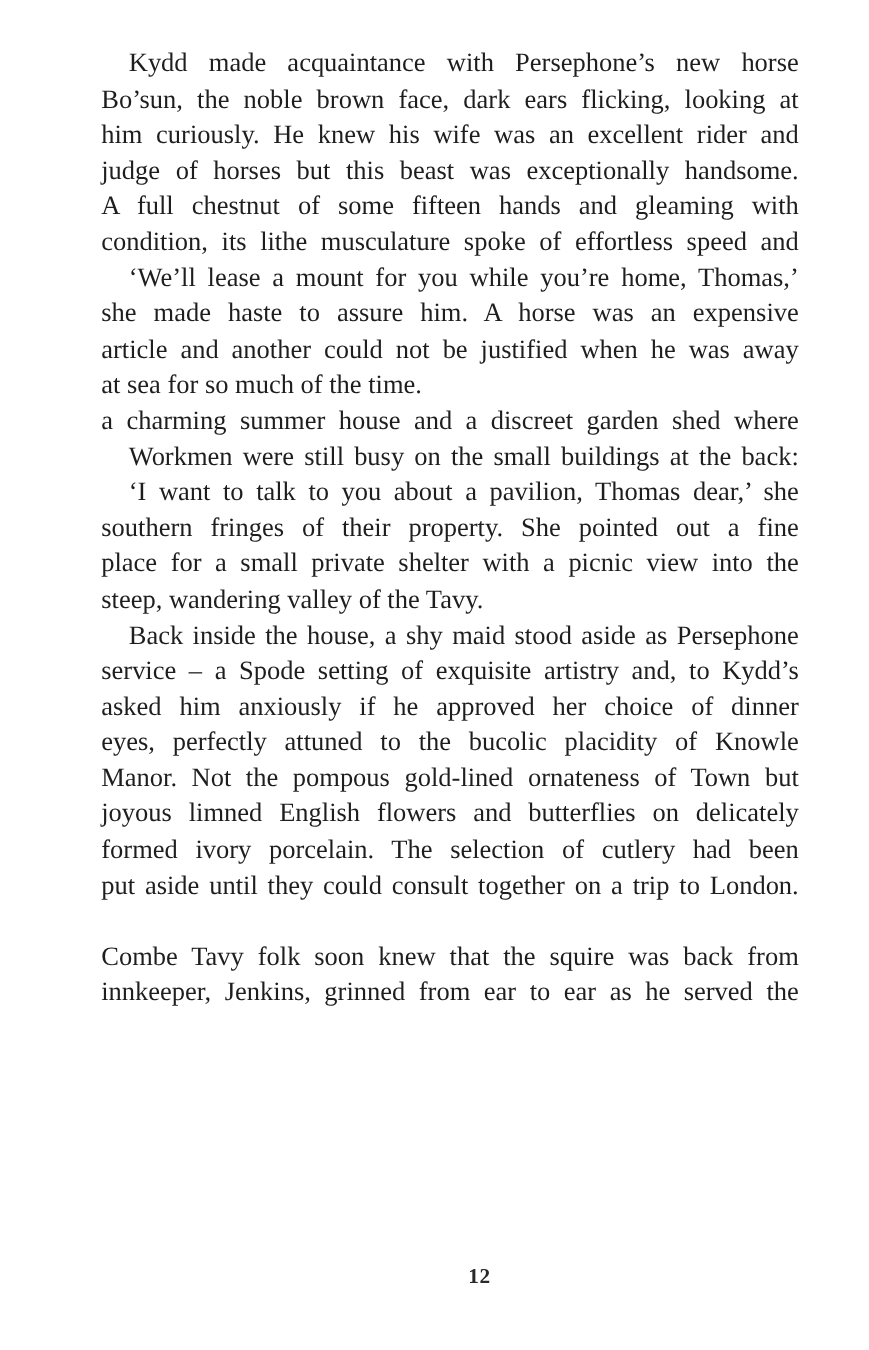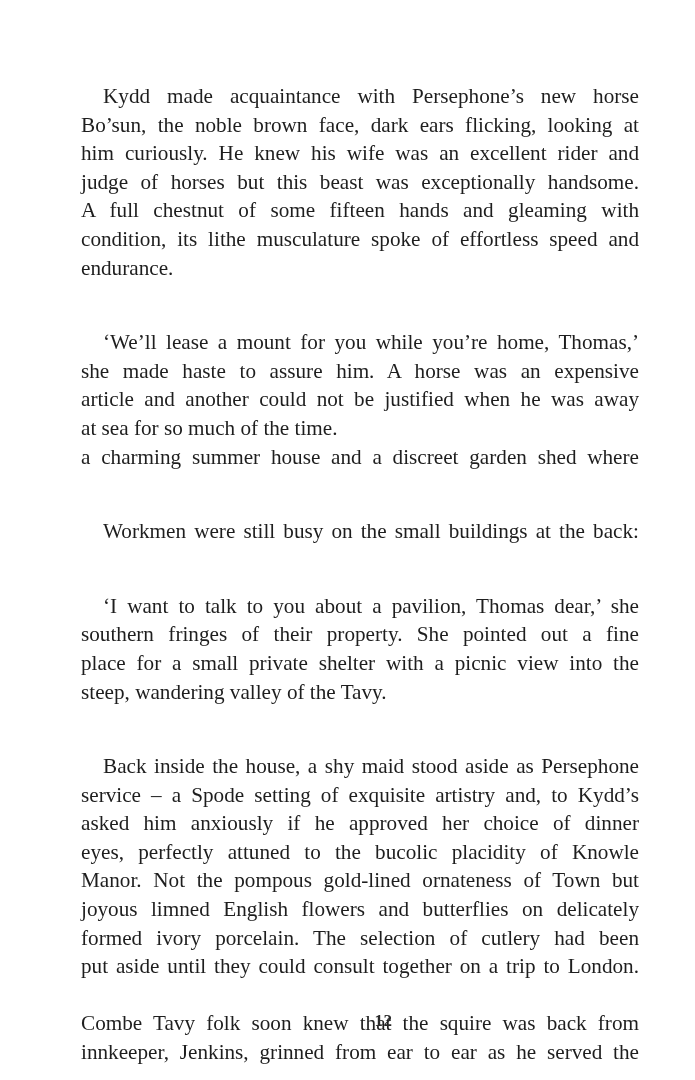--- a/index.html
+++ b/index.html
@@ -28,21 +28,20 @@
       height: 28.6px;
       white-space: nowrap;
       text-align: justify;
       text-align-last: justify;
     }
     .line.last {
       text-align-last: left;
     }
     .line.indent {
       padding-left: 22px;
-      margin-top: 46px;
     }
     .gap {
       height: 28.6px;
     }
     .folio {
       position: absolute;
       left: 15px;
       width: 683px;
       top: 1011px;
       text-align: center;
@@ -58,21 +57,20 @@
 
 <div class="page">
 
   <div>
     <span class="line indent">Kydd made acquaintance with Persephone’s new horse</span>
     <span class="line">Bo’sun, the noble brown face, dark ears flicking, looking at</span>
     <span class="line">him curiously. He knew his wife was an excellent rider and</span>
     <span class="line">judge of horses but this beast was exceptionally handsome.</span>
     <span class="line">A full chestnut of some fifteen hands and gleaming with</span>
     <span class="line">condition, its lithe musculature spoke of effortless speed and</span>
-    <span class="line last">endurance.</span>
   </div>
 
   <div>
     <span class="line indent">‘We’ll lease a mount for you while you’re home, Thomas,’</span>
     <span class="line">she made haste to assure him. A horse was an expensive</span>
     <span class="line">article and another could not be justified when he was away</span>
     <span class="line last">at sea for so much of the time.</span>
   </div>
 
 

